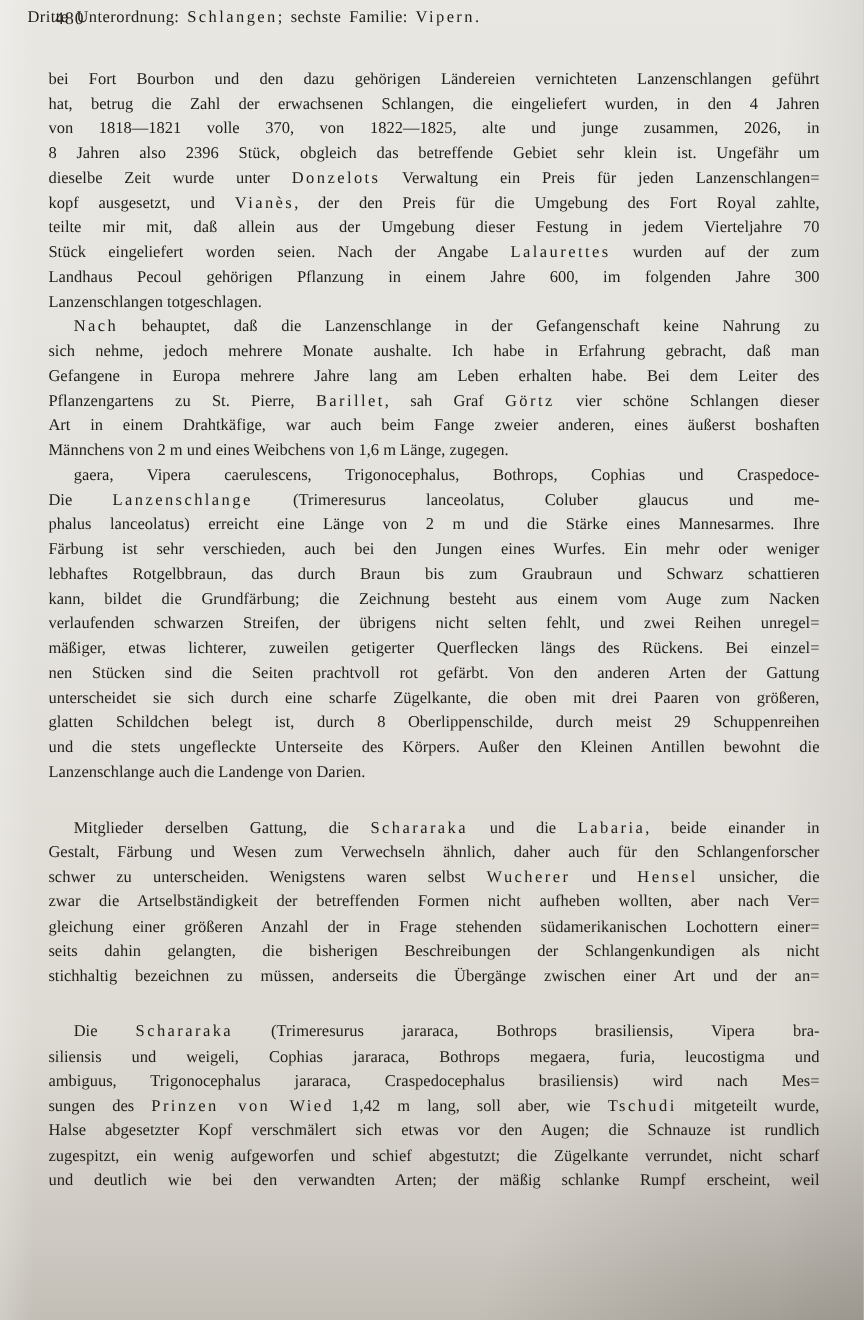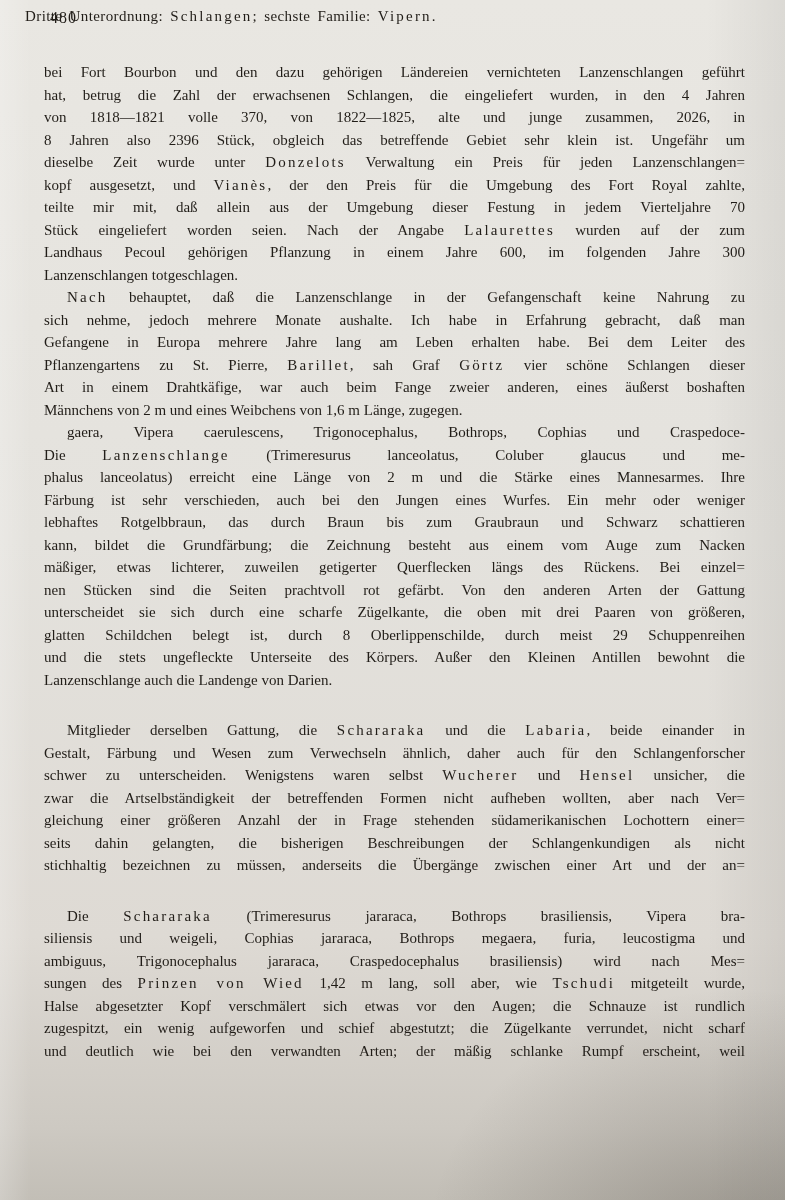--- a/index.html
+++ b/index.html
@@ -72,20 +72,21 @@
         <div class="line"><span>Art in einem Drahtkäfige, war auch beim Fange zweier anderen, eines äußerst boshaften</span></div>
         <div class="line last"><span>Männchens von 2 m und eines Weibchens von 1,6 m Länge, zugegen.</span></div>
       </div>
       <div class="para indent">
         <div class="line"><span>gaera, Vipera caerulescens, Trigonocephalus, Bothrops, Cophias und Craspedoce-</span></div>
         <div class="line"><span>Die </span><span class="sp">Lanzenschlange</span><span> (Trimeresurus lanceolatus, Coluber glaucus und me-</span></div>
         <div class="line"><span>phalus lanceolatus) erreicht eine Länge von 2 m und die Stärke eines Mannesarmes.  Ihre</span></div>
         <div class="line"><span>Färbung ist sehr verschieden, auch bei den Jungen eines Wurfes.  Ein mehr oder weniger</span></div>
         <div class="line"><span>lebhaftes Rotgelbbraun, das durch Braun bis zum Graubraun und Schwarz schattieren</span></div>
         <div class="line"><span>kann, bildet die Grundfärbung; die Zeichnung besteht aus einem vom Auge zum Nacken</span></div>
+        <div class="line"><span>verlaufenden schwarzen Streifen, der übrigens nicht selten fehlt, und zwei Reihen unregel=</span></div>
         <div class="line"><span>mäßiger, etwas lichterer, zuweilen getigerter Querflecken längs des Rückens.  Bei einzel=</span></div>
         <div class="line"><span>nen Stücken sind die Seiten prachtvoll rot gefärbt.  Von den anderen Arten der Gattung</span></div>
         <div class="line"><span>unterscheidet sie sich durch eine scharfe Zügelkante, die oben mit drei Paaren von größeren,</span></div>
         <div class="line"><span>glatten Schildchen belegt ist, durch 8 Oberlippenschilde, durch meist 29 Schuppenreihen</span></div>
         <div class="line"><span>und die stets ungefleckte Unterseite des Körpers.  Außer den Kleinen Antillen bewohnt die</span></div>
         <div class="line last"><span>Lanzenschlange auch die Landenge von Darien.</span></div>
       </div>
       <div class="para gap indent">
         <div class="line"><span>Mitglieder derselben Gattung, die </span><span class="sp">Schararaka</span><span> und die </span><span class="sp">Labaria</span><span>, beide einander in</span></div>
         <div class="line"><span>Gestalt, Färbung und Wesen zum Verwechseln ähnlich, daher auch für den Schlangenforscher</span></div>

